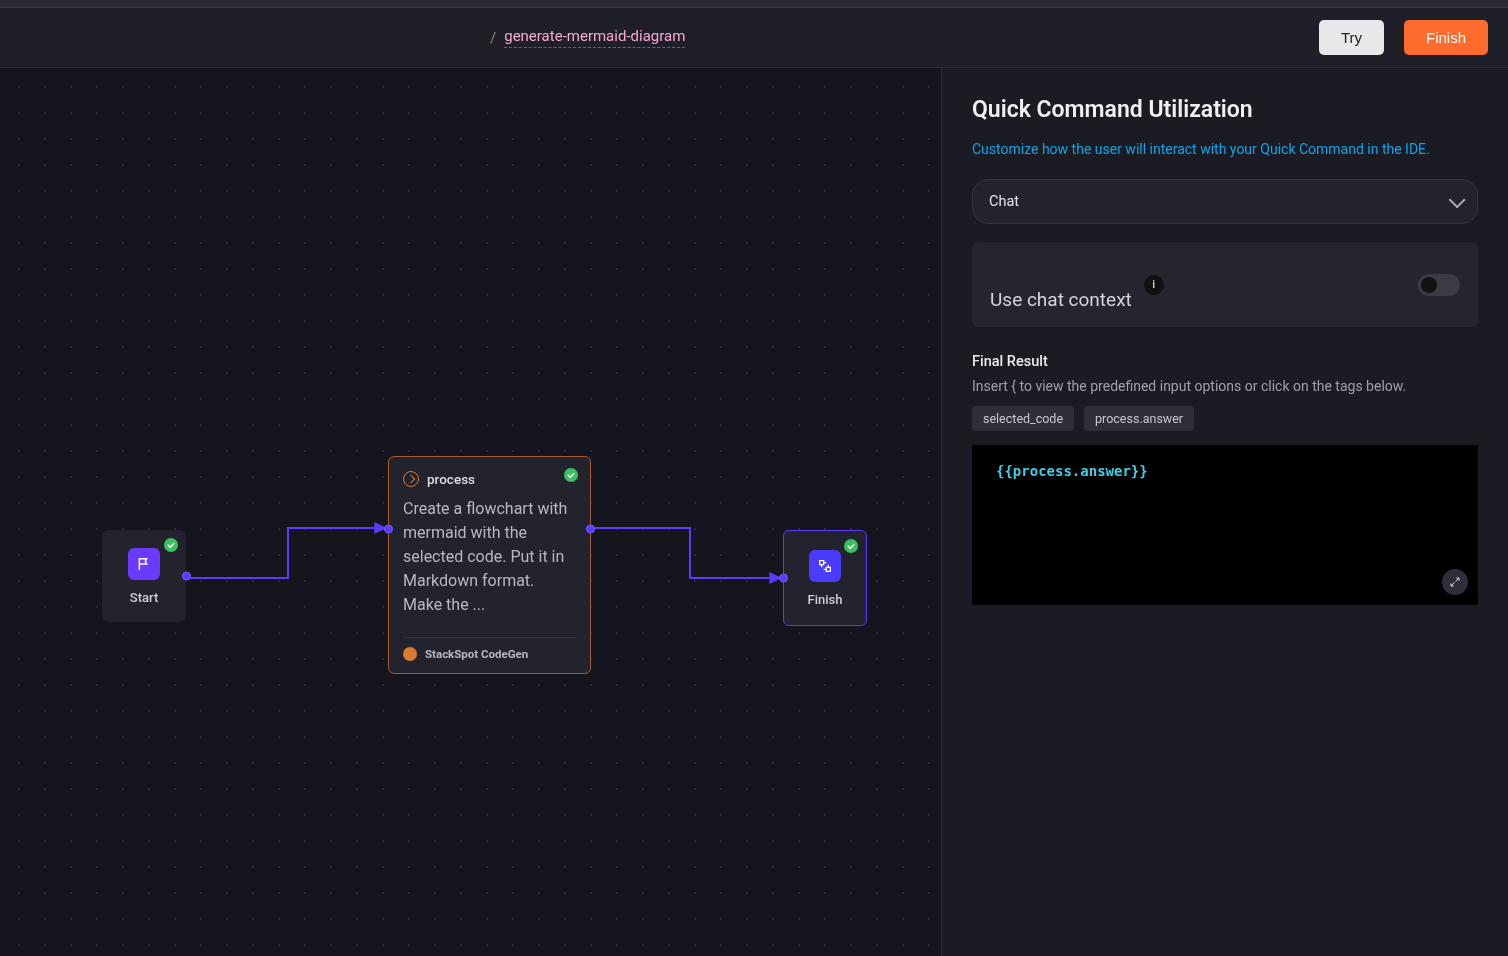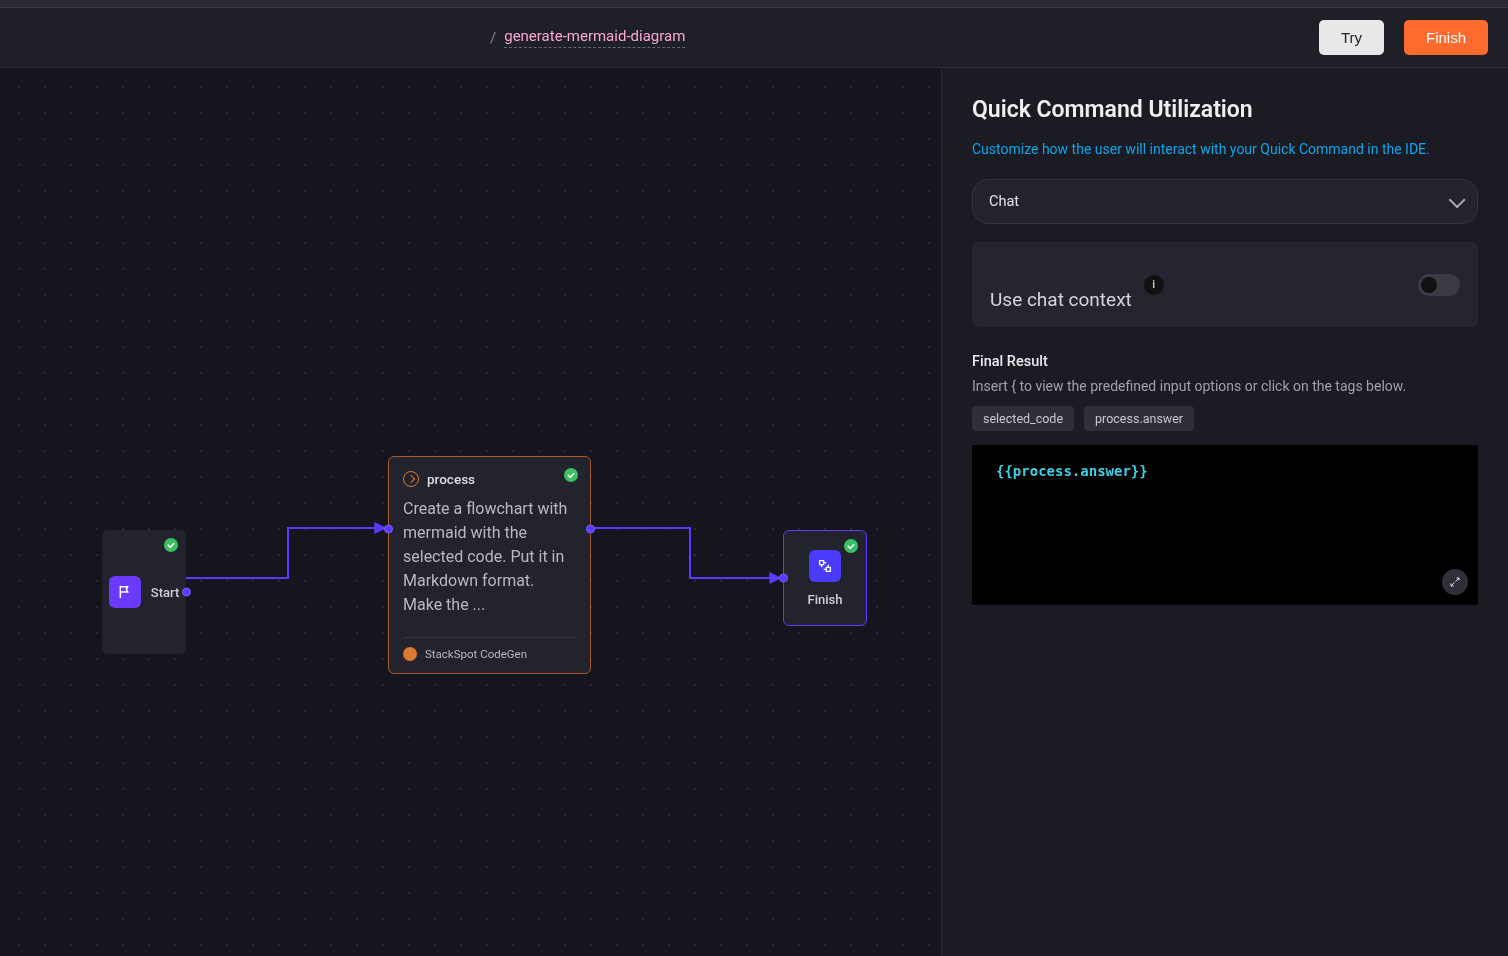--- a/index.html
+++ b/index.html
@@ -76,22 +76,22 @@
 }
 
 
 .node {
   position: absolute;
   background: #22232d;
   border-radius: 6px;
 }
 .node-start {
   left: 102px; top: 462px;
-  width: 84px; height: 124px;
-  display: flex; flex-direction: row;
+  width: 84px; height: 92px;
+  display: flex; flex-direction: column;
   align-items: center; justify-content: center;
   gap: 10px;
 }
 .flag-badge {
   width: 32px; height: 32px;
   background: #6a3bff;
   border-radius: 6px;
   display: flex; align-items: center; justify-content: center;
 }
 .node-label { font-size: 13px; color: #cfcfd5; font-weight: 500; }
@@ -126,21 +126,21 @@
 }
 .process-footer {
   border-top: 1px solid #34353f;
   padding-top: 9px;
   display: flex; align-items: center; gap: 8px;
 }
 .codegen-dot {
   width: 14px; height: 14px; border-radius: 50%;
   background: #d97a30;
 }
-.codegen-label { font-size: 11.5px; color: #b8b8c0; }
+.codegen-label { font-size: 11.5px; color: #b8b8c0; font-weight: bold; }
 
 .node-finish {
   left: 783px; top: 462px;
   width: 84px; height: 96px;
   border: 1.5px solid #5b3bff;
   display: flex; flex-direction: column;
   align-items: center; justify-content: center;
   gap: 10px;
 }
 .finish-badge {

